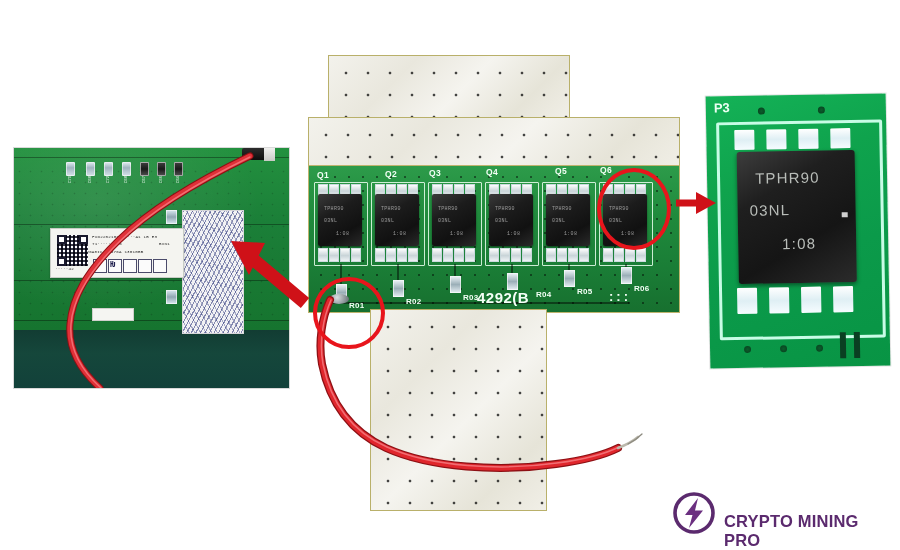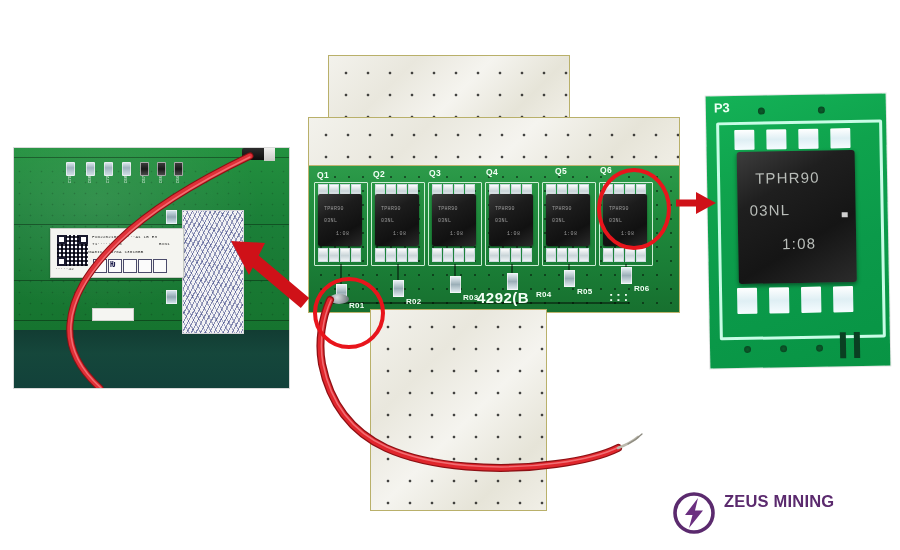--- a/index.html
+++ b/index.html
@@ -309,21 +309,21 @@
   </div>
 
   <div id="main-board" class="abs nosel">
 
     <div id="mb-top-wide" class="perf abs"></div>
     <div id="mb-top-wide2" class="perf abs"></div>
 
     <div id="mb-green" class="abs">
 
       <div class="q-label abs" style="left:8px;  top:4px;">Q1</div>
-      <div class="q-label abs" style="left:64px; top:3px;">Q2</div>
+      <div class="q-label abs" style="left:76px; top:3px;">Q2</div>
       <div class="q-label abs" style="left:120px;top:2px;">Q3</div>
       <div class="q-label abs" style="left:177px;top:1px;">Q4</div>
       <div class="q-label abs" style="left:246px;top:0px;">Q5</div>
       <div class="q-label abs" style="left:291px;top:-1px;">Q6</div>
 
       <div class="mosfet-cell abs" style="left:5px;">
         <div class="mosfet-outline abs"></div>
         <div class="pin top abs" style="left:4px;"></div>
         <div class="pin top abs" style="left:15px;"></div>
         <div class="pin top abs" style="left:26px;"></div>
@@ -511,16 +511,16 @@
       <line x1="305" y1="303" x2="248" y2="255" stroke="#cf1118" stroke-width="13" stroke-linecap="butt"></line>
       <polygon points="231,241 265,243 249,275" fill="#cf1118"></polygon>
     </g>
   </svg>
 
   <div id="logo" class="abs nosel">
     <svg id="logo-mark" class="abs" viewBox="0 0 44 44">
       <circle cx="22" cy="22" r="19" fill="none" stroke="#5b2a6e" stroke-width="3.6"></circle>
       <path d="M26 7 L13 24 L20.5 24 L17 37 L31 19.5 L23 19.5 Z" fill="#6b2f80"></path>
     </svg>
-    <div id="logo-line1" class="logo-text abs">ZEUS MINING</div>
+    <div id="logo-line2" class="logo-text abs">CRYPTO MINING PRO</div>
   </div>
 
 </div>
 
 </body></html>

